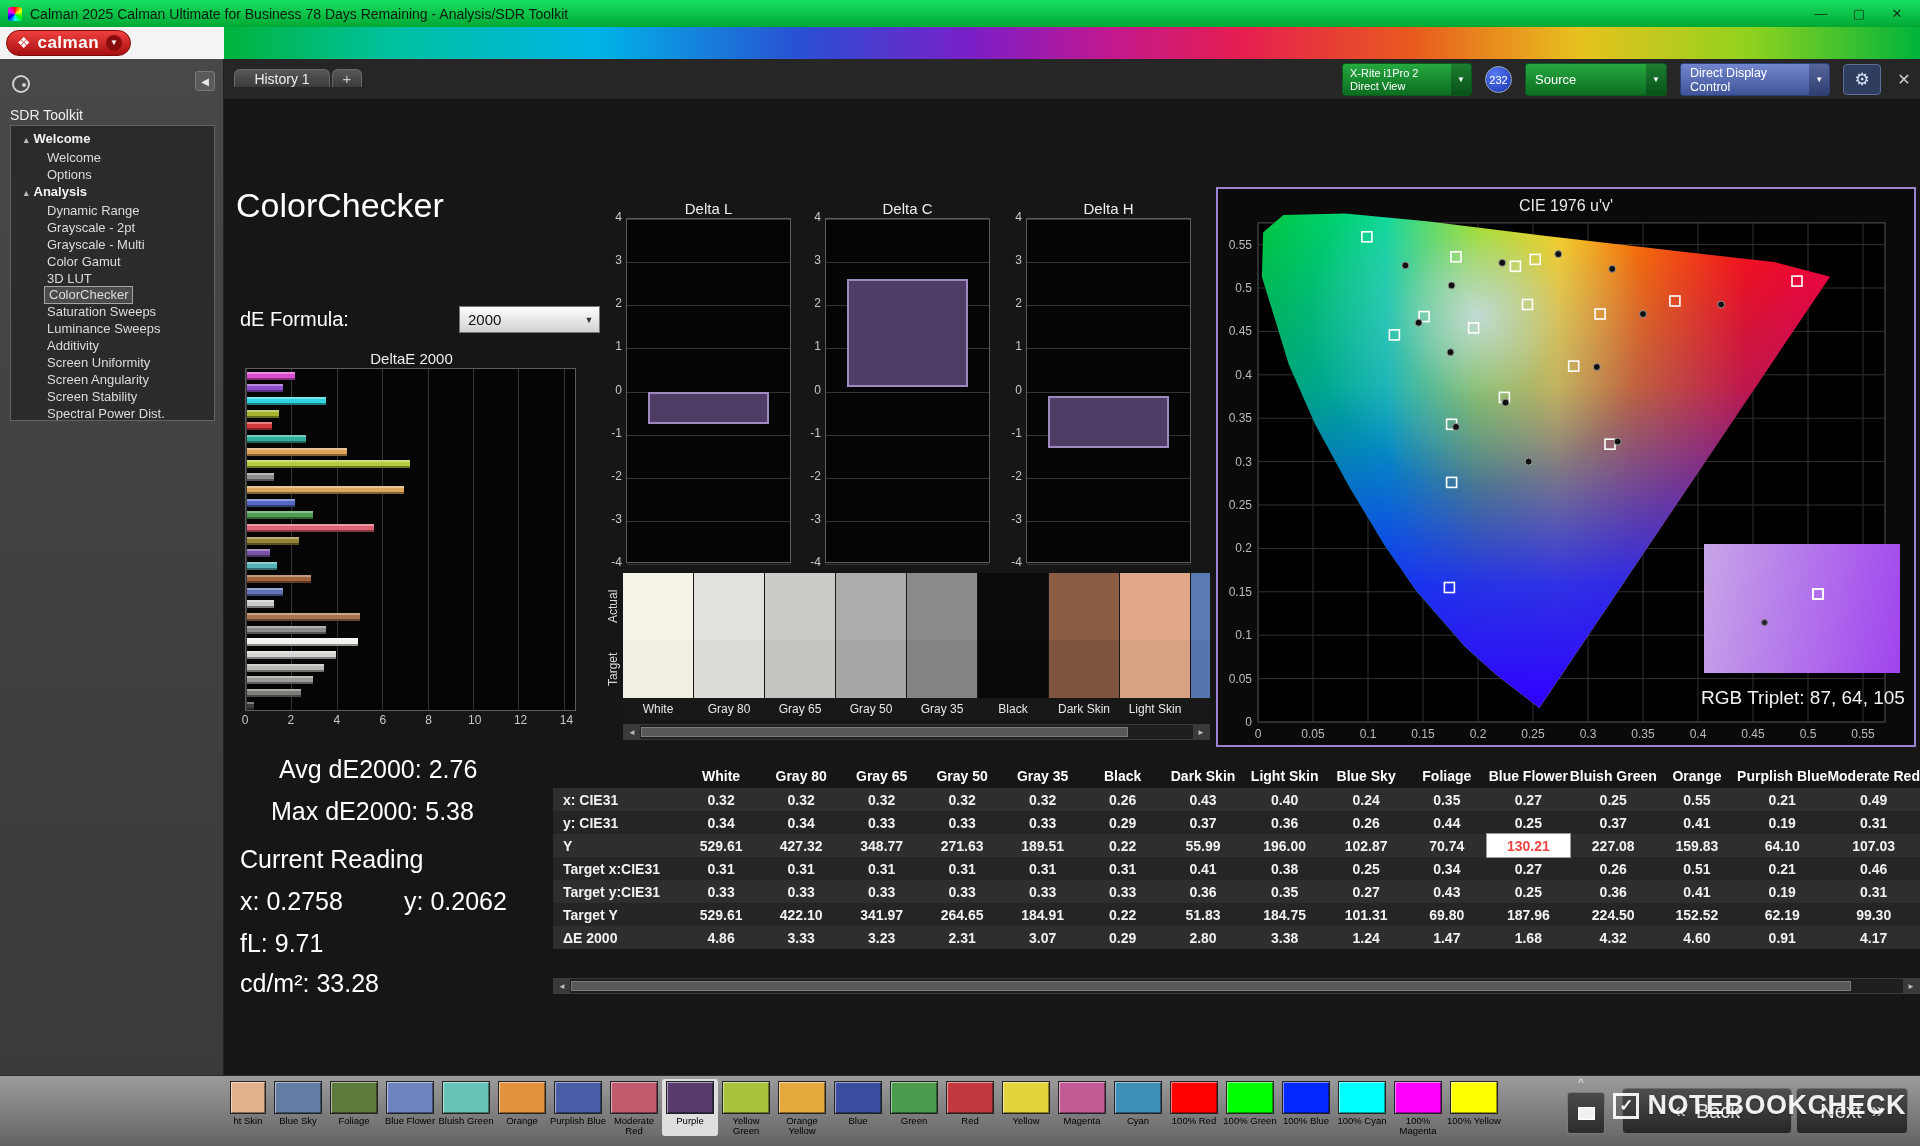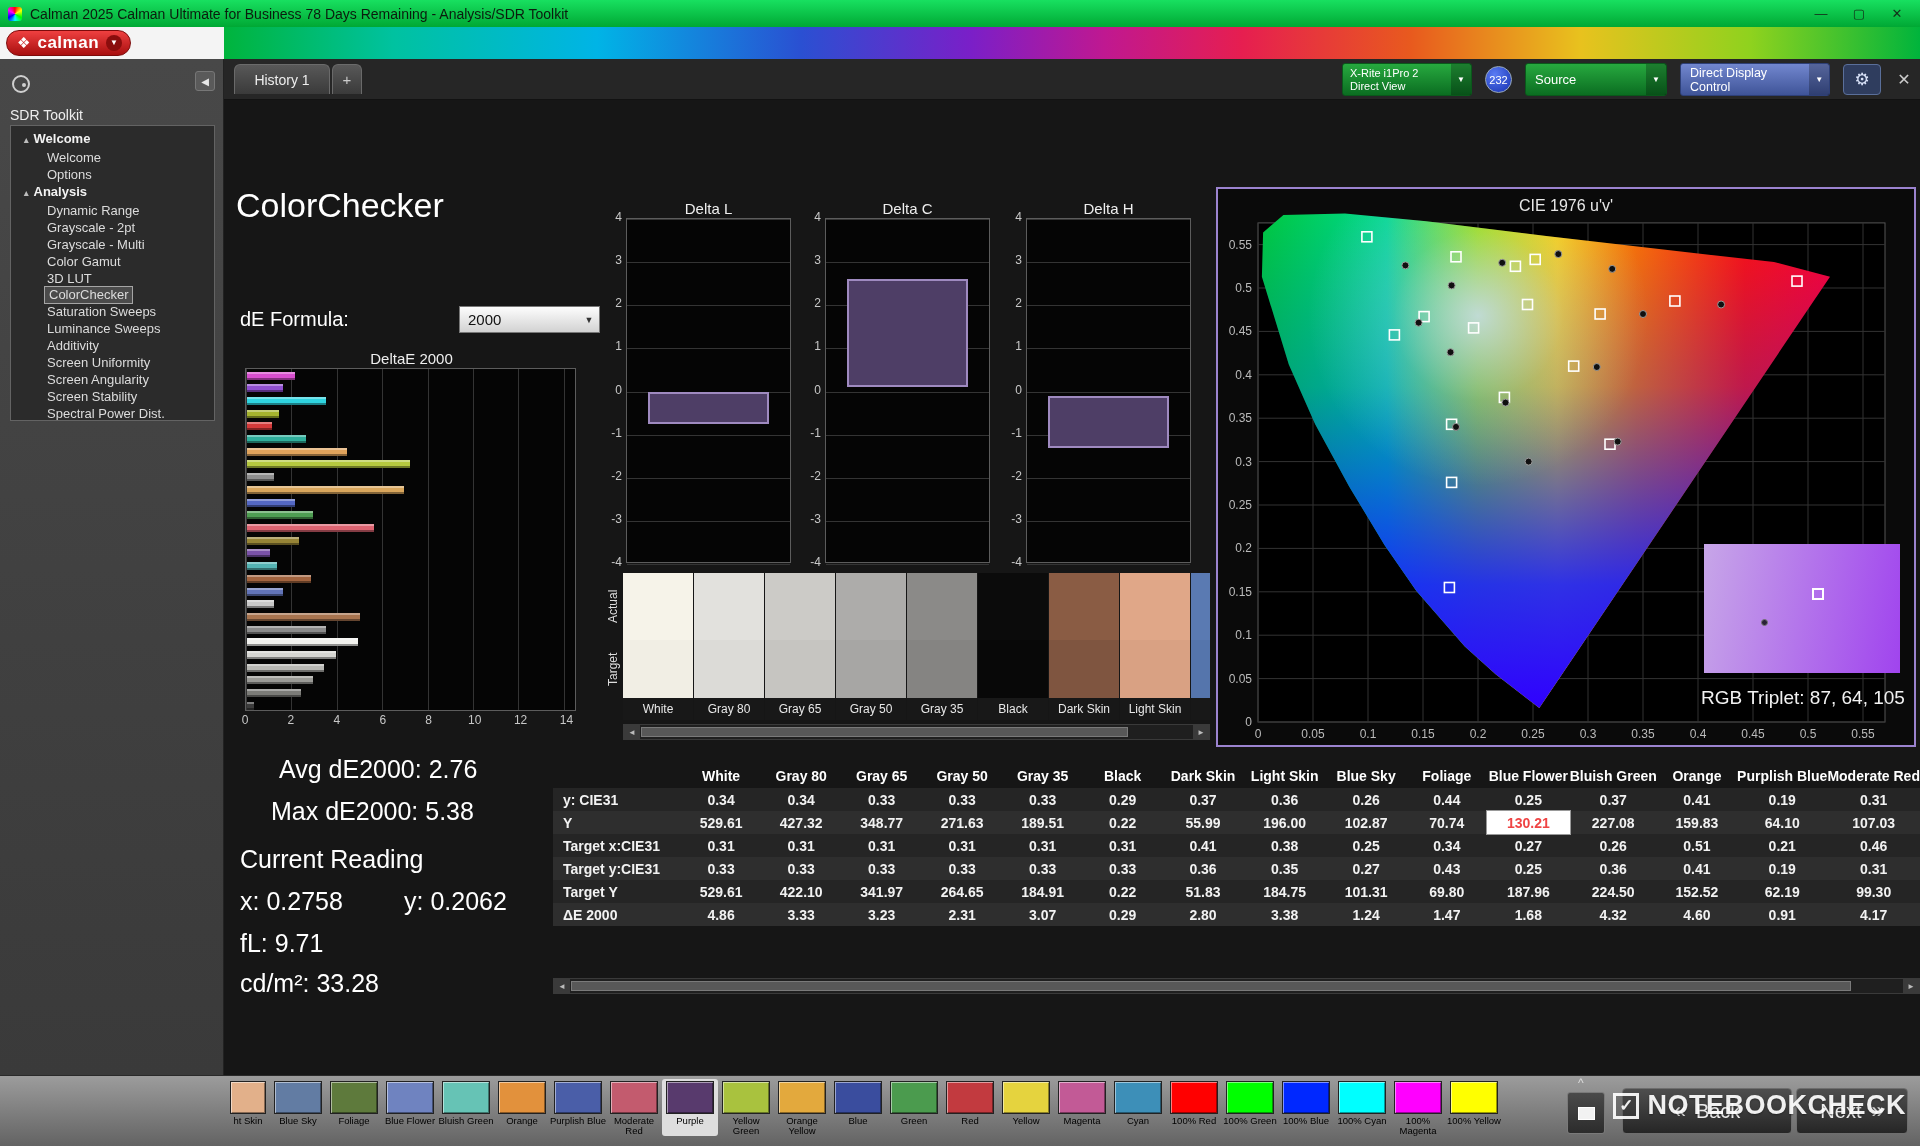--- a/index.html
+++ b/index.html
@@ -32,21 +32,21 @@
   .side-title{position:absolute;left:10px;top:48px;color:#eee;font-size:14px}
   .tree{position:absolute;left:10px;top:66px;width:205px;height:296px;background:#2b2b2b;border:1px solid #636363;padding:4px 0;overflow:hidden}
   .tree-section{color:#f2f2f2;font-weight:bold;font-size:13px;line-height:17px;padding-left:13px}
   .tree-section .tri{color:#bdbdbd;font-size:9px;margin-right:5px}
   .tree-item{color:#dcdcdc;font-size:13px;line-height:17px;padding-left:36px;white-space:nowrap}
   .tree-item.selected{background:#4b4b4b;outline:1px solid #a5a5a5;width:fit-content;margin-left:34px;padding:0 4px;line-height:16px}
 
   #content{flex:1;display:flex;flex-direction:column}
   
   #tabstrip{height:41px;background:#262626;border-bottom:1px solid #121212;position:relative}
-  .tab{position:absolute;bottom:5px;height:30px;background:linear-gradient(#585858,#3a3a3a);border:1px solid #6a6a6a;border-bottom:none;border-radius:6px 6px 0 0;color:#eee;font-size:14px;display:flex;align-items:center;justify-content:center}
+  .tab{position:absolute;bottom:12px;height:18px;background:linear-gradient(#585858,#3a3a3a);border:1px solid #6a6a6a;border-bottom:none;border-radius:6px 6px 0 0;color:#eee;font-size:14px;display:flex;align-items:center;justify-content:center}
   .tab.active{left:10px;width:96px}
   .tab.plus{left:108px;width:30px;color:#ccc;font-size:15px}
   .tstrip-right{position:absolute;right:6px;top:4px;display:flex;align-items:center;gap:13px}
   .meterbtn{width:130px;height:33px;background:linear-gradient(#27a93f,#0b6d21);border:1px solid #0a581b;border-radius:3px;display:flex;align-items:center;color:#fff}
   .meterbtn .mlines{flex:1;padding-left:7px;font-size:11px;line-height:13px}
   .dropseg{width:20px;height:100%;background:rgba(0,0,0,.25);display:flex;align-items:center;justify-content:center;font-size:8px;color:#fff}
   .badge{width:27px;height:27px;border-radius:50%;background:radial-gradient(circle at 35% 30%,#5a7cf4,#1530b0);border:1px solid #9ab;color:#fff;font-size:11px;display:flex;align-items:center;justify-content:center}
   .srcbtn{width:142px;height:33px;background:linear-gradient(#27a93f,#0b6d21);border:1px solid #0a581b;border-radius:3px;display:flex;align-items:center;justify-content:space-between;color:#fff;font-size:13px;padding-left:9px}
   .ddcbtn{width:150px;height:33px;background:linear-gradient(#7287cf,#3f5498);border:1px solid #2e4078;border-radius:3px;display:flex;align-items:center;justify-content:space-between;color:#fff;font-size:12.5px;padding-left:9px}
   .gearbtn{width:38px;height:31px;background:#2f3d5e;border:1px solid #5a6f9a;border-radius:4px;color:#d9e2f8;font-size:17px;display:flex;align-items:center;justify-content:center}
@@ -582,20 +582,38 @@
                   <th>Dark Skin</th>
                   <th>Light Skin</th>
                   <th>Blue Sky</th>
                   <th>Foliage</th>
                   <th>Blue Flower</th>
                   <th>Bluish Green</th>
                   <th>Orange</th>
                   <th>Purplish Blue</th>
                   <th>Moderate Red</th>
                 </tr>
+                <tr class="r0">
+                  <td class="rlabel">x: CIE31</td>
+                  <td class="">0.32</td>
+                  <td class="">0.32</td>
+                  <td class="">0.32</td>
+                  <td class="">0.32</td>
+                  <td class="">0.32</td>
+                  <td class="">0.26</td>
+                  <td class="">0.43</td>
+                  <td class="">0.40</td>
+                  <td class="">0.24</td>
+                  <td class="">0.35</td>
+                  <td class="">0.27</td>
+                  <td class="">0.25</td>
+                  <td class="">0.55</td>
+                  <td class="">0.21</td>
+                  <td class="">0.49</td>
+                </tr>
                 <tr class="r1">
                   <td class="rlabel">y: CIE31</td>
                   <td class="">0.34</td>
                   <td class="">0.34</td>
                   <td class="">0.33</td>
                   <td class="">0.33</td>
                   <td class="">0.33</td>
                   <td class="">0.29</td>
                   <td class="">0.37</td>
                   <td class="">0.36</td>

